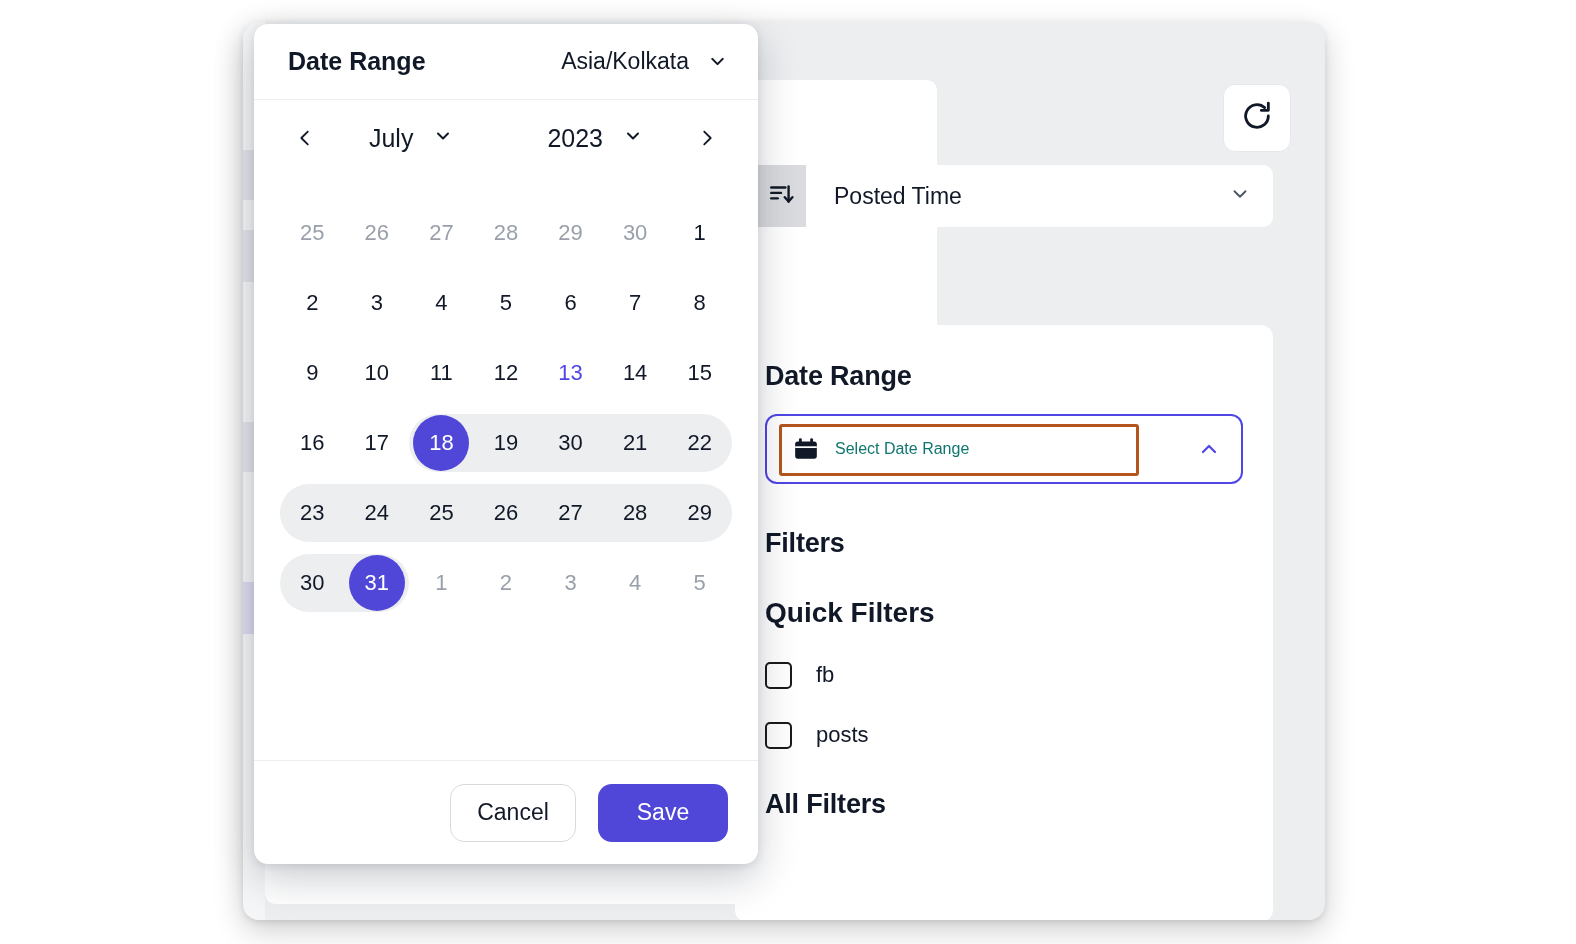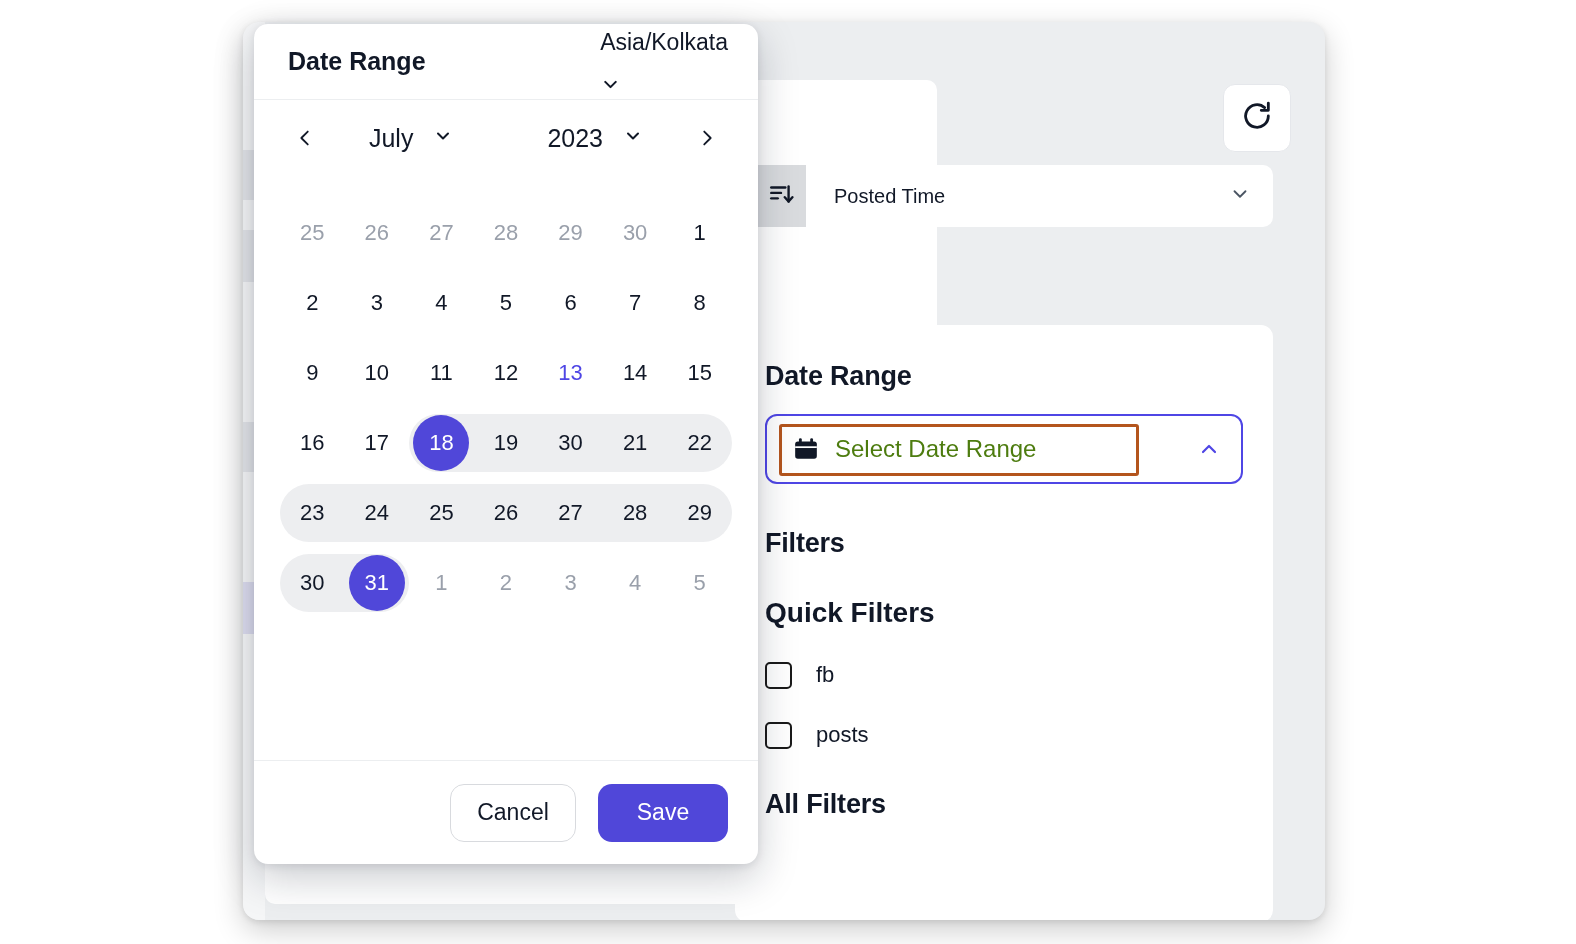--- a/index.html
+++ b/index.html
@@ -75,21 +75,21 @@
     cursor:pointer;
   }
   .sort-icon-box svg { width: 26px; height: 26px; }
   .sort-select {
     flex: 1; background: #ffffff;
     border-radius: 0 10px 10px 0;
     display:flex; align-items:center; justify-content:space-between;
     padding: 0 22px 0 28px;
     cursor: pointer;
   }
-  .sort-select-label { font-size: 20px; color: #111827; }
+  .sort-select-label { font-size: 23px; color: #111827; }
   .sort-select svg { width: 22px; height: 22px; color:#4b5563; }
 
   
   .filter-panel {
     position: absolute; left: 492px; top: 303px;
     width: 538px; height: 597px;
     background: #ffffff;
     border-radius: 12px;
     padding: 36px 30px 0 30px;
     overflow: hidden;
@@ -107,21 +107,21 @@
     cursor: pointer;
   }
   .dr-inner {
     position:absolute; left: 12px; top: 8px;
     width: 360px; height: 52px;
     border: 3px solid #b4551d;
     border-radius: 3px;
     pointer-events:none;
   }
   .cal-icon { width: 26px; height: 26px; flex:none; margin-left: 6px; margin-right: 16px; }
-  .dr-placeholder { font-size: 24px; color: #4d7c0f; flex: 1; }
+  .dr-placeholder { font-size: 16px; color: #0f766e; flex: 1; }
   .dr-chevron { width: 24px; height: 24px; color:#4f46e5; }
 
   .filters-title { margin-top: 44px; }
   .quick-title { margin-top: 38px; font-size: 28px; font-weight: 700; color:#111827; }
   .cb-list { margin-top: 24px; }
   .cb-row { display:flex; align-items:center; height: 44px; margin-bottom: 16px; cursor:pointer; }
   .cb-box {
     width: 27px; height: 27px; border: 2.5px solid #1a1a1a;
     border-radius: 5px; background:#fff; flex:none;
   }
@@ -139,21 +139,21 @@
     display: flex; flex-direction: column;
     overflow: hidden;
   }
   .dlg-head {
     height: 76px; flex: none;
     border-bottom: 1px solid #eceef0;
     display: flex; align-items: center;
     padding: 0 30px 0 34px;
   }
   .dlg-title { font-size: 25px; font-weight: 700; color:#111827; }
-  .tz-wrap { margin-left: auto; display:flex; gap: 18px; cursor:pointer;flex-direction:column; }
+  .tz-wrap { margin-left: auto; display:flex; align-items:center; gap: 18px; cursor:pointer; }
   .tz-label { font-size: 23px; color:#111827; }
   .tz-chevron { width: 21px; height: 21px; color:#111827; }
 
   .dlg-nav {
     height: 76px; flex:none;
     display:flex; align-items:center; padding: 0 34px;
   }
   .nav-arrow {
     width: 34px; height: 34px; display:flex; align-items:center; justify-content:center;
     color:#111827; cursor:pointer;

